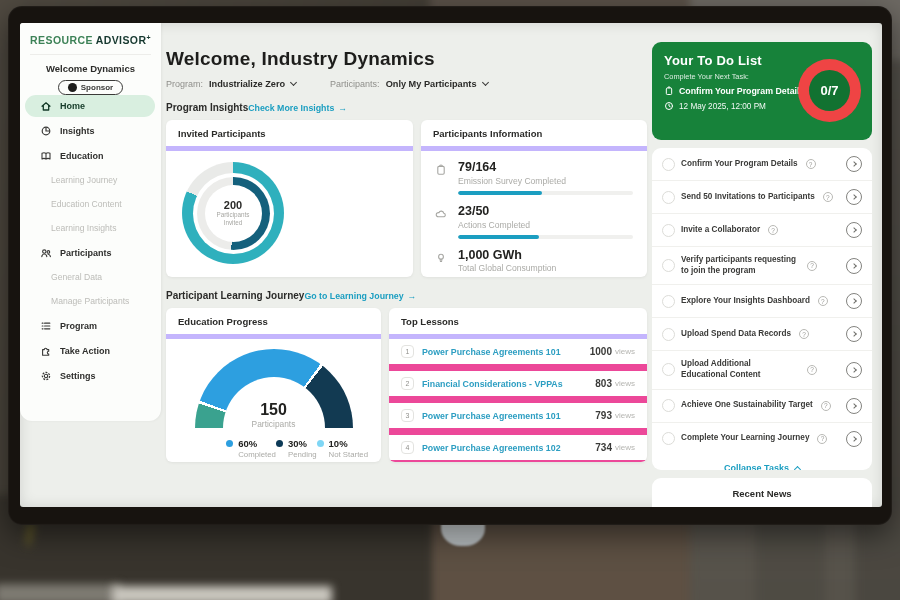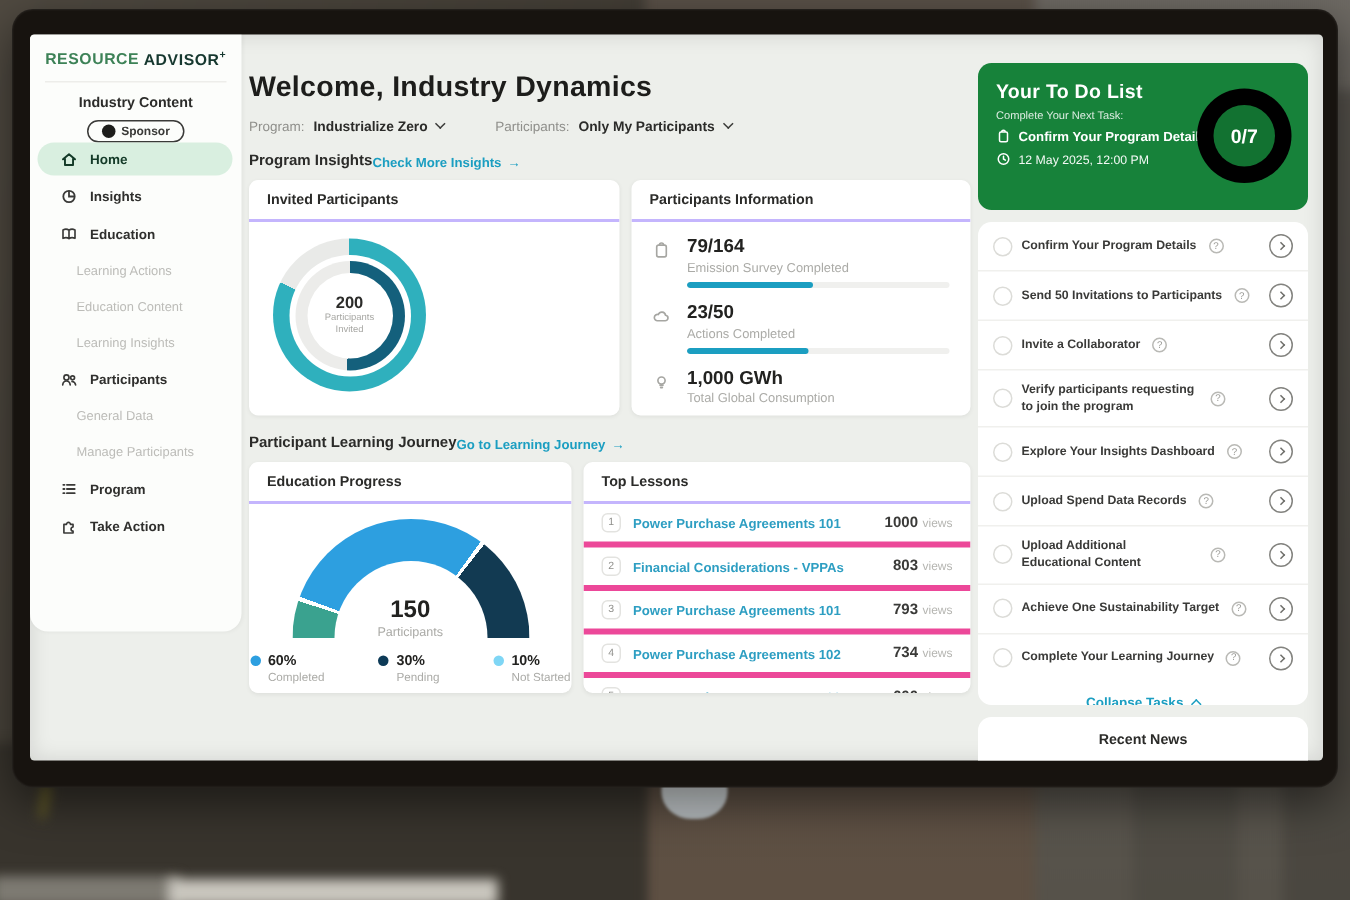--- a/index.html
+++ b/index.html
@@ -52,21 +52,21 @@
   .filters { display:flex; gap:34px; margin-top:9px; align-items:flex-start; }
   .filter { display:flex; align-items:center; gap:6px; cursor:pointer; }
   .f-label { font-size:9px; color:#8f8f8b; }
   .f-value { font-size:9.2px; font-weight:700; color:#2b2b29; white-space:nowrap; }
   .chev-d { width:5px; height:5px; border-right:1.4px solid #3a3a38; border-bottom:1.4px solid #3a3a38; transform:rotate(45deg); margin-top:-3px; }
   .sec-head { display:flex; justify-content:flex-start; align-items:center; margin-top:13px; }
   .sec-title { font-size:10px; font-weight:700; color:#2b2b29; }
   .sec-link { font-size:8.8px; font-weight:700; color:#1b9ec1; cursor:pointer; display:flex; gap:4px; align-items:center; text-decoration:none; }
   .row { display:flex; gap:8px; margin-top:7px; }
   .card { background:#fff; border-radius:6px; box-shadow:0 1px 3px rgba(0,0,0,.06); overflow:hidden; }
-  .card-head { padding:8px 12px 7px; font-size:9.5px; font-weight:700; color:#2b2b29; border-bottom:2px solid #c4b5fd; }
+  .card-head { padding:8px 12px 7px; font-size:9.5px; font-weight:700; color:#2b2b29; border-bottom:5px solid #c4b5fd; }
   .card-invited { width:247px; height:157px; }
   .card-info { flex:1; height:157px; }
   .card-edu { width:215px; height:154px; }
   .card-lessons { flex:1; height:154px; }
 
   
   .inv-body { display:flex; align-items:center; padding:11px 12px; }
   .donut, .donut-mid, .donut-inner, .donut-hole { border-radius:50%; display:flex; align-items:center; justify-content:center; }
   .donut { width:102px; height:102px; margin-left:4px; }
   .donut-mid { width:81px; height:81px; background:#fff; }
@@ -90,44 +90,44 @@
   .stat-bar { grid-column:2; height:4px; background:#f0f0ee; border-radius:2px; margin-top:5px; overflow:hidden; }
   .stat-fill { height:100%; background:#1b9ec1; border-radius:2px; width:0; }
 
   
   .gauge-wrap { position:relative; width:158px; height:80px; margin:10px auto 0; overflow:hidden; }
   .gauge { position:absolute; left:0; top:0; width:158px; height:158px; border-radius:50%; }
   .gauge-hole { position:absolute; left:28px; top:28px; width:102px; height:102px; border-radius:50%; background:#fff; }
   .gauge-center { position:absolute; left:0; right:0; bottom:0; text-align:center; }
   .g-val { font-size:16px; font-weight:800; color:#222220; }
   .g-lab { font-size:8.4px; color:#ababa7; }
-  .edu-legend { display:flex; justify-content:center; padding:0 13px; margin-top:9px;gap:36px; }
+  .edu-legend { display:flex; justify-content:flex-end; padding:0 13px; margin-top:9px; }
   .eleg { display:flex; gap:5px; }
   .eleg-dot { width:7px; height:7px; border-radius:50%; margin-top:2px; flex:none; }
   .eleg-pct { font-size:9.5px; font-weight:800; color:#222220; }
   .eleg-lab { font-size:7.8px; color:#ababa7; margin-top:1px; white-space:nowrap; }
 
   
-  .lesson { display:flex; align-items:center; padding:6px 12px; border-bottom:4px solid #ec4899; }
+  .lesson { display:flex; align-items:center; padding:6px 12px; border-bottom:7px solid #ec4899; }
   .lesson:last-child { border-bottom:none; }
   .rank { width:13px; height:13px; border:1px solid #e3e3e0; border-radius:4px; font-size:7px; color:#8f8f8b;
           display:flex; align-items:center; justify-content:center; flex:none; }
   .l-title { flex:1; margin-left:8px; font-size:8.8px; font-weight:600; color:#2d9ec2; cursor:pointer; white-space:nowrap; overflow:hidden; }
   .l-views { font-size:10px; font-weight:800; color:#3a3a38; }
   .l-unit { font-size:8px; color:#b5b5b1; margin-left:3px; }
 
   
   .rightcol { position:absolute; left:632px; top:0; width:220px; height:484px; }
   .todo-hero { margin-top:19px; height:98px; background:#17823a; border-radius:9px; padding:11px 12px; position:relative; color:#fff; }
   .th-title { font-size:13px; font-weight:800; letter-spacing:.2px; }
   .th-sub { font-size:7.4px; opacity:.85; margin-top:4px; }
   .th-row { display:flex; align-items:center; gap:5px; margin-top:5px; }
   .th-task { font-size:8.8px; font-weight:700; }
   .th-date { font-size:8.2px; opacity:.95; }
-  .ring { position:absolute; right:11px; top:17px; width:63px; height:63px; border-radius:50%; background:#000000;
+  .ring { position:absolute; right:11px; top:17px; width:63px; height:63px; border-radius:50%; background:#ef4444;
           display:flex; align-items:center; justify-content:center; }
   .ring-center { width:41px; height:41px; border-radius:50%; background:#127231; display:flex; align-items:center; justify-content:center; }
   .ring-txt { font-size:13px; font-weight:800; color:#fff; }
 
   .task-card { margin-top:8px; height:322px; background:#fff; border-radius:9px; overflow:hidden; display:flex; flex-direction:column; }
   .task { display:flex; align-items:center; gap:6px; padding:8px 10px; border-bottom:1px solid #f0f0ed; }
   .cbox { width:13px; height:13px; border:1.4px solid #dcdcd8; border-radius:50%; flex:none; cursor:pointer; }
   .t-label { font-size:8.2px; font-weight:600; color:#3a3a38; line-height:1.3; }
   .info-ic { width:10px; height:10px; border:1px solid #b9b9b5; border-radius:50%; color:#9a9a96; font-size:6.5px;
              display:flex; align-items:center; justify-content:center; flex:none; margin-left:2px; cursor:pointer; }
@@ -160,21 +160,21 @@
 
   <div class="monitor">
     <div class="screen">
 
       <aside class="sidebar">
         <div class="logo">
           <span class="logo-res">RESOURCE</span>
           <span class="logo-adv"><span>ADVISOR</span><sup>+</sup></span>
         </div>
         <div class="side-div"></div>
-        <div class="org">Industry Content</div>
+        <div class="org">Welcome Dynamics</div>
         <div class="badge">
           <span class="badge-dot"></span>
           <span class="badge-txt">Sponsor</span>
         </div>
         <nav class="menu">
           <div class="mi active">
             <span class="ic">
                 <svg class="svgic" width="12" height="12" viewBox="0 0 12 12">
                   <path d="M2 6.2 6 2.8l4 3.4M3.3 5.6V10h5.4V5.6" fill="none" stroke="currentColor" stroke-width="1.3" stroke-linecap="round" stroke-linejoin="round"></path>
                 </svg>
@@ -192,21 +192,21 @@
           </div>
           <div class="mi">
             <span class="ic">
                 <svg class="svgic" width="12" height="12" viewBox="0 0 12 12">
                   <path d="M2 3.3c1.4-.7 2.8-.7 4 .2 1.2-.9 2.6-.9 4-.2v5.6c-1.4-.7-2.8-.7-4 .2-1.2-.9-2.6-.9-4-.2zM6 3.5v5.6" fill="none" stroke="currentColor" stroke-width="1.1" stroke-linejoin="round"></path>
                 </svg>
               </span>
             <span>Education</span>
           </div>
           <div class="mi sub">
-              <span>Learning Actions</span>
+              <span>Learning Journey</span>
             </div>
           <div class="mi sub">
               <span>Education Content</span>
             </div>
           <div class="mi sub">
               <span>Learning Insights</span>
             </div>
           <div class="mi">
             <span class="ic">
                 <svg class="svgic" width="12" height="12" viewBox="0 0 12 12">
@@ -237,20 +237,29 @@
               </span>
             <span>Program</span>
           </div>
           <div class="mi">
             <span class="ic">
                 <svg class="svgic" width="12" height="12" viewBox="0 0 12 12">
                   <path d="M2.6 4.6h1.7a1.35 1.35 0 1 1 2.7 0h1.7v1.7a1.35 1.35 0 1 0 0 2.7v1.3H2.6z" fill="none" stroke="currentColor" stroke-width="1.1" stroke-linejoin="round"></path>
                 </svg>
               </span>
             <span>Take Action</span>
+          </div>
+          <div class="mi">
+            <span class="ic">
+                <svg class="svgic" width="12" height="12" viewBox="0 0 12 12">
+                  <circle cx="6" cy="6" r="1.7" fill="none" stroke="currentColor" stroke-width="1.1"></circle>
+                  <circle cx="6" cy="6" r="3.6" fill="none" stroke="currentColor" stroke-width="1.3" stroke-dasharray="1.9 1.3"></circle>
+                </svg>
+              </span>
+            <span>Settings</span>
           </div>
         </nav>
       </aside>
 
       <main class="main">
         <h1 class="welcome">Welcome, Industry Dynamics</h1>
 
         <div class="filters">
           <div class="filter">
             <span class="f-label">Program:</span>

